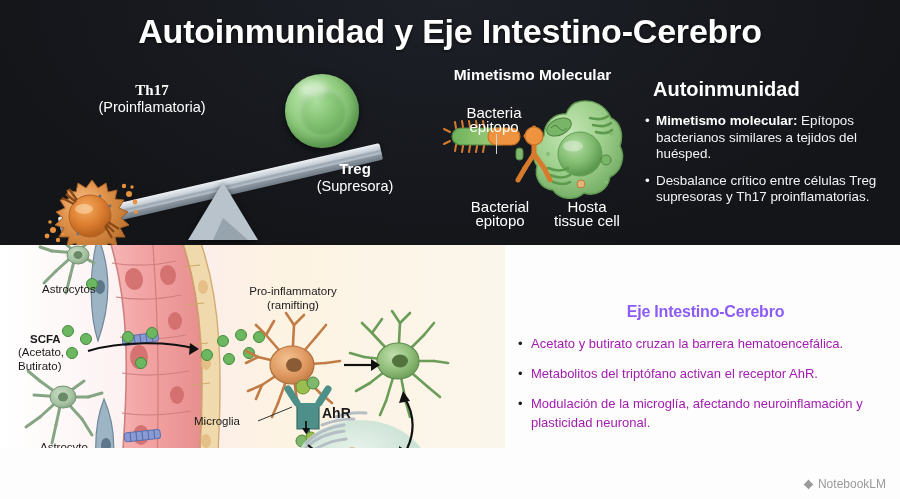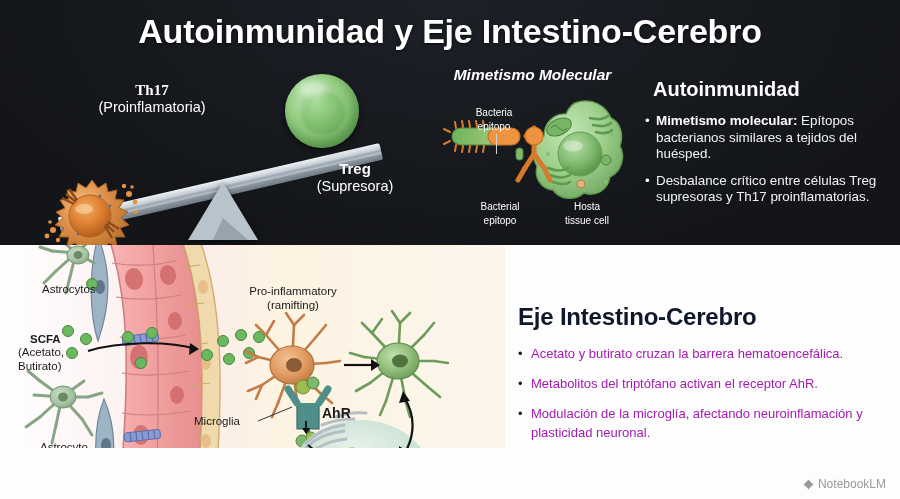--- a/index.html
+++ b/index.html
@@ -77,45 +77,45 @@
   .treg-label{
     position:absolute;left:250px;top:98px;width:130px;text-align:center;
     color:#fff;font-size:14.5px;line-height:17px;
   }
   .treg-label b{font-size:15px;}
 
   
   .mimicry{position:absolute;left:430px;top:62px;width:205px;height:180px;}
   .mimicry-title{
     position:absolute;left:0;top:4px;width:205px;text-align:center;
-    color:#fff;font-size:15.5px;font-weight:bold;font-style:italic;
+    color:#fff;font-size:15.5px;font-weight:bold;
   }
   .mim-lab{
-    position:absolute;color:#fff;font-size:10px;line-height:13.5px;text-align:center;
+    position:absolute;color:#fff;font-size:15px;line-height:13.5px;text-align:center;
   }
   .lab-bact-epi{left:18px;top:44px;width:92px;}
   .lab-bact-epi2{left:22px;top:138px;width:96px;}
   .lab-host{left:112px;top:138px;width:90px;}
   .tickline{position:absolute;left:66px;top:72px;width:1px;height:20px;background:#cfd3d8;}
 
   
   .light-section{
     position:absolute;left:0;top:245px;width:900px;height:254px;
     background:#fdfdfd;overflow:hidden;
   }
   .diagram{
     position:absolute;left:0;top:0;width:505px;height:203px;overflow:hidden;
   }
   .lbl{position:absolute;color:#1a1a1a;font-size:11.5px;line-height:13.5px;}
   .lbl-b{font-weight:bold;}
 
   
   .eje{position:absolute;left:518px;top:58px;width:375px;}
   .eje h2{
-    margin:0 0 13px 0;font-size:24px;font-weight:bold;color:#0f172a;letter-spacing:-0.2px;
+    margin:0 0 13px 0;font-size:16px;font-weight:bold;color:#8b5cf6;letter-spacing:-0.2px;text-align:center;
   }
   .eje ul{margin:0;padding:0;list-style:none;}
   .eje li{
     position:relative;font-size:13px;line-height:19px;color:#a21caf;
     margin-bottom:11px;padding-left:13px;
   }
   .eje li:before{content:"•";position:absolute;left:0;top:0;color:#1b1b1b;}
 
   
   .auto{position:absolute;left:645px;top:78px;width:250px;}

